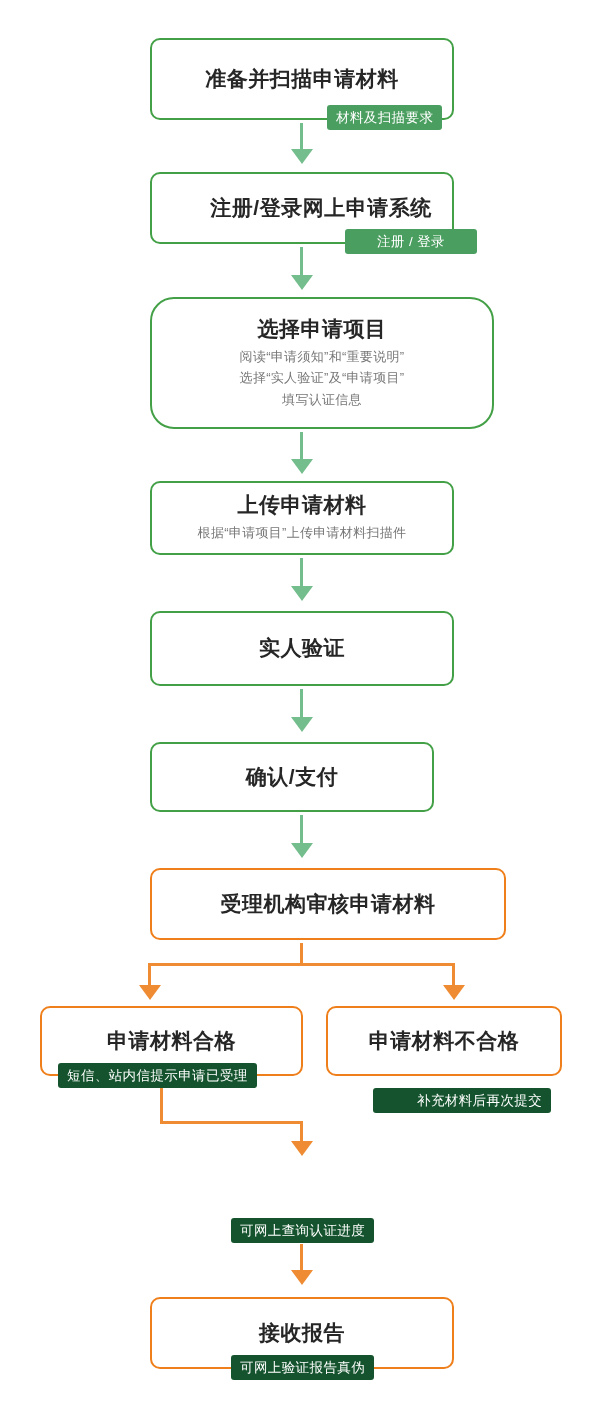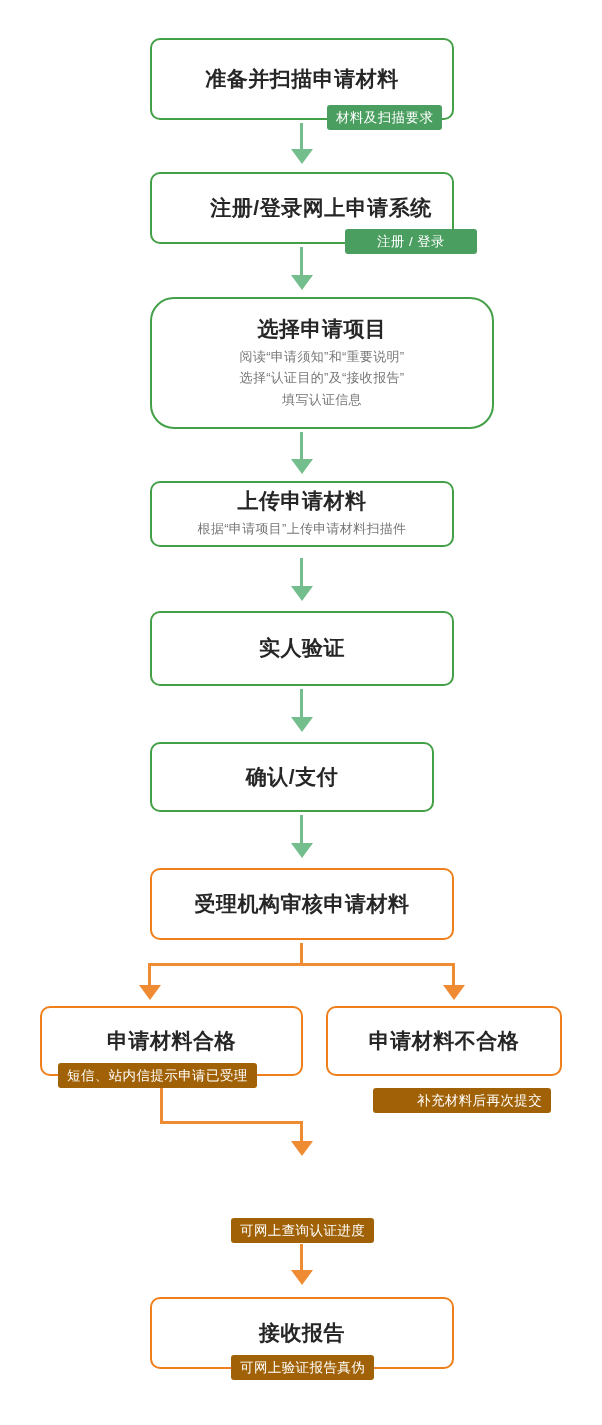--- a/index.html
+++ b/index.html
@@ -61,21 +61,21 @@
     font-size: 13.5px;
     line-height: 25px;
     height: 25px;
     padding: 0 9px;
     border-radius: 3px;
     white-space: nowrap;
     letter-spacing: 0.4px;
     text-align: center;
   }
   .badge.green  { background: #4a9e5f; }
-  .badge.orange { background: #a16207; }
+  .badge.orange { background: #14532d; }
 
   
   .line {
     position: absolute;
     background: #74bd8c;
   }
   .line.orange { background: #ef8c33; }
 
   .arrow {
     position: absolute;
@@ -105,29 +105,29 @@
   </div>
   <div class="badge green" style="left:345px; top:229px; width:132px;">注册 / 登录</div>
 
   <div class="line" style="left:300px; top:247px; width:3px; height:30px;"></div>
   <div class="arrow" style="left:291px; top:275px;"></div>
 
   <div class="node green" style="left:150px; top:297px; width:344px; height:132px;border-radius:24px;">
     <div class="node-title">选择申请项目</div>
     <div class="node-sub">
       <div>阅读“申请须知”和“重要说明”</div>
-      <div>选择“认证目的”及“接收报告”</div>
+      <div>选择“实人验证”及“申请项目”</div>
       <div>填写认证信息</div>
     </div>
   </div>
 
   <div class="line" style="left:300px; top:432px; width:3px; height:29px;"></div>
   <div class="arrow" style="left:291px; top:459px;"></div>
 
-  <div class="node green" style="left:150px; top:481px; width:304px; height:66px;">
+  <div class="node green" style="left:150px; top:481px; width:304px; height:74px;">
     <div class="node-title">上传申请材料</div>
     <div class="node-sub">
       <div>根据“申请项目”上传申请材料扫描件</div>
     </div>
   </div>
 
   <div class="line" style="left:300px; top:558px; width:3px; height:30px;"></div>
   <div class="arrow" style="left:291px; top:586px;"></div>
 
   <div class="node green" style="left:150px; top:611px; width:304px; height:75px;">
@@ -137,21 +137,21 @@
   <div class="line" style="left:300px; top:689px; width:3px; height:30px;"></div>
   <div class="arrow" style="left:291px; top:717px;"></div>
 
   <div class="node green" style="left:150px; top:742px; width:284px; height:70px;">
     <div class="node-title">确认/支付</div>
   </div>
 
   <div class="line" style="left:300px; top:815px; width:3px; height:30px;"></div>
   <div class="arrow" style="left:291px; top:843px;"></div>
 
-  <div class="node orange" style="left:150px; top:868px; width:304px; height:72px;">
+  <div class="node orange" style="left:150px; top:868px; width:356px; height:72px;">
     <div class="node-title">受理机构审核申请材料</div>
   </div>
 
   <div class="line orange" style="left:300px; top:943px; width:3px; height:22px;"></div>
   <div class="line orange" style="left:148px; top:963px; width:307px; height:3px;"></div>
   <div class="line orange" style="left:148px; top:963px; width:3px; height:24px;"></div>
   <div class="arrow orange" style="left:139px; top:985px;"></div>
   <div class="line orange" style="left:452px; top:963px; width:3px; height:24px;"></div>
   <div class="arrow orange" style="left:443px; top:985px;"></div>
 

